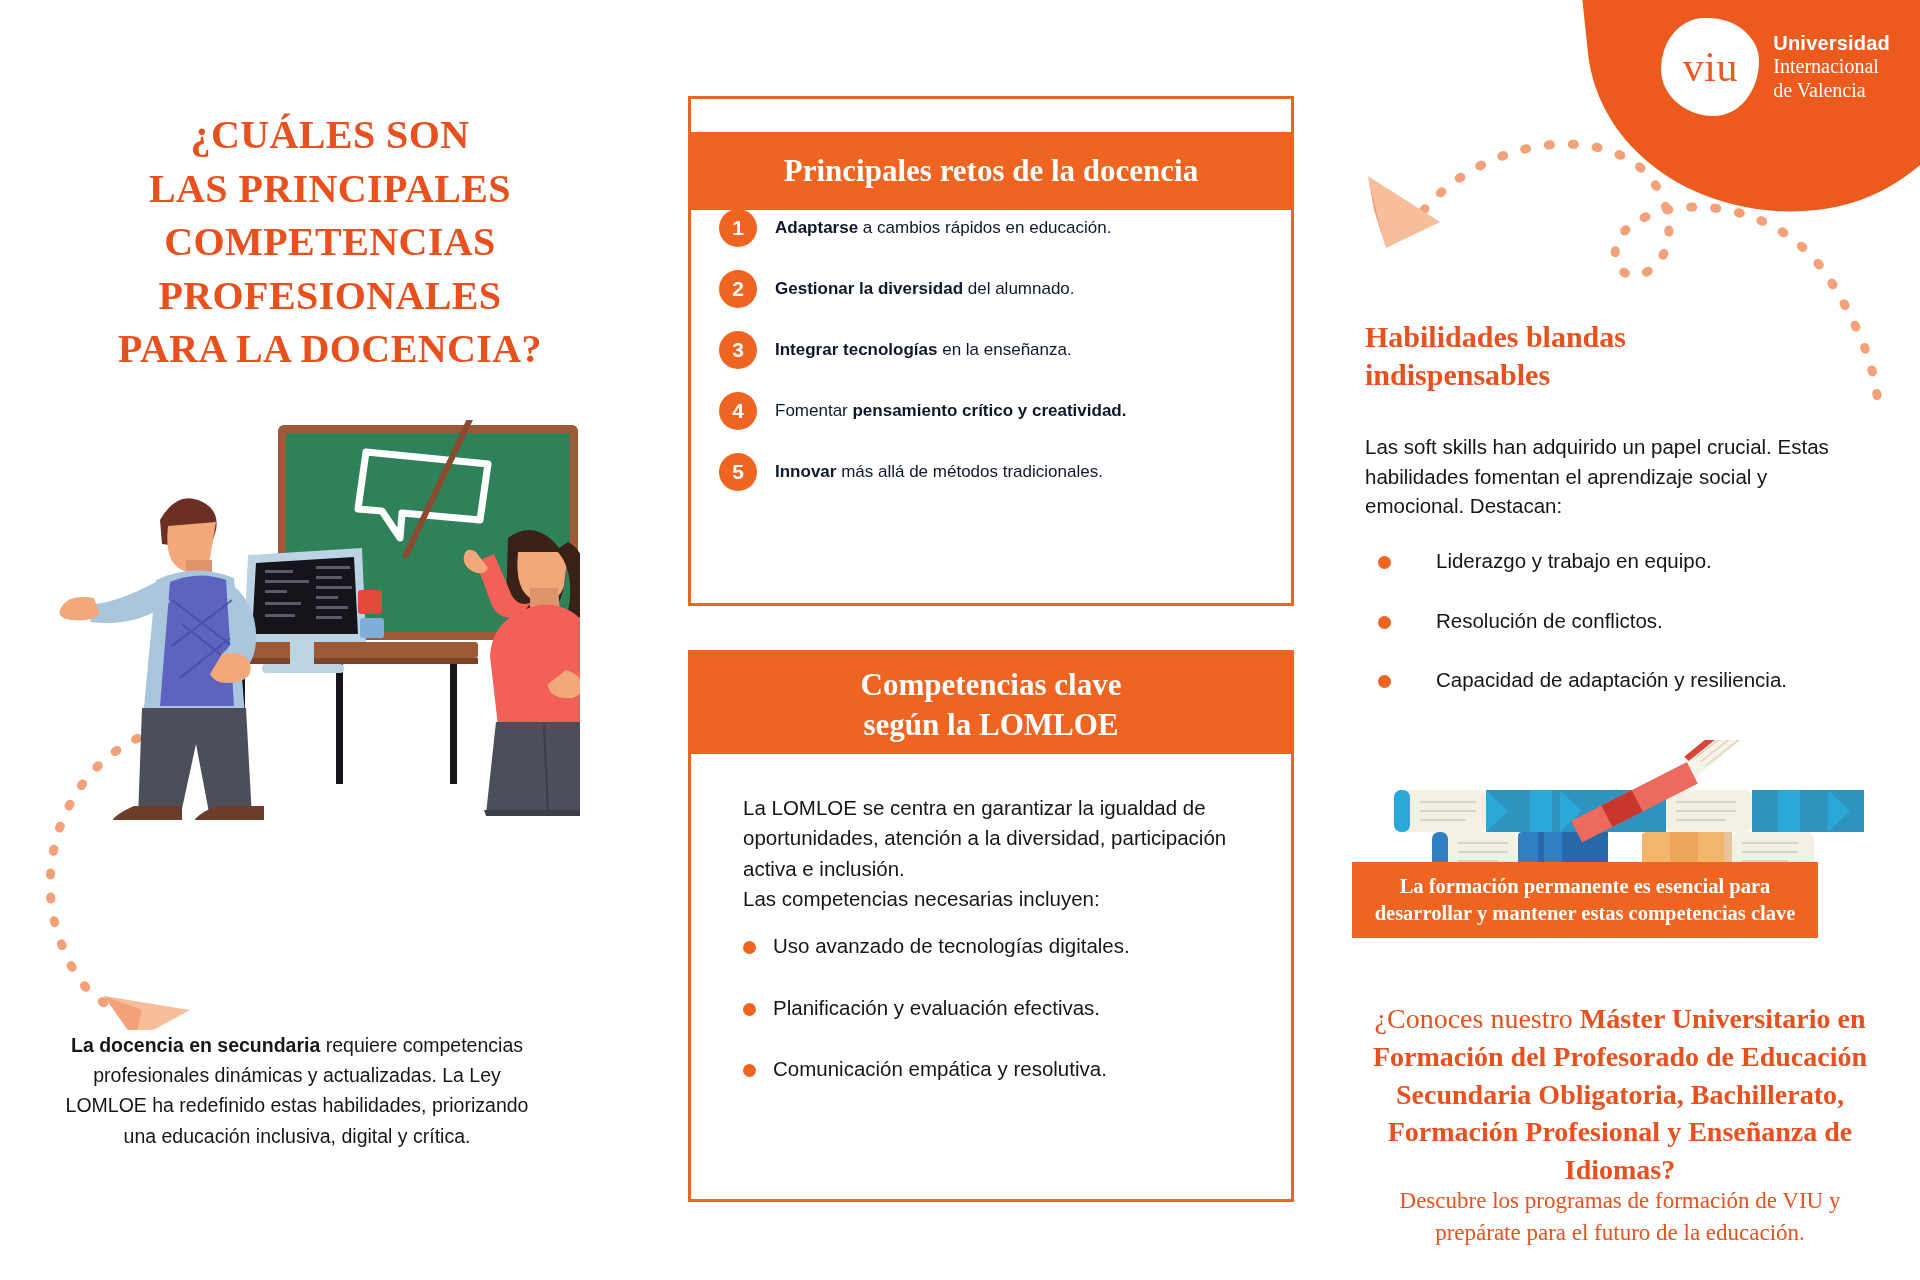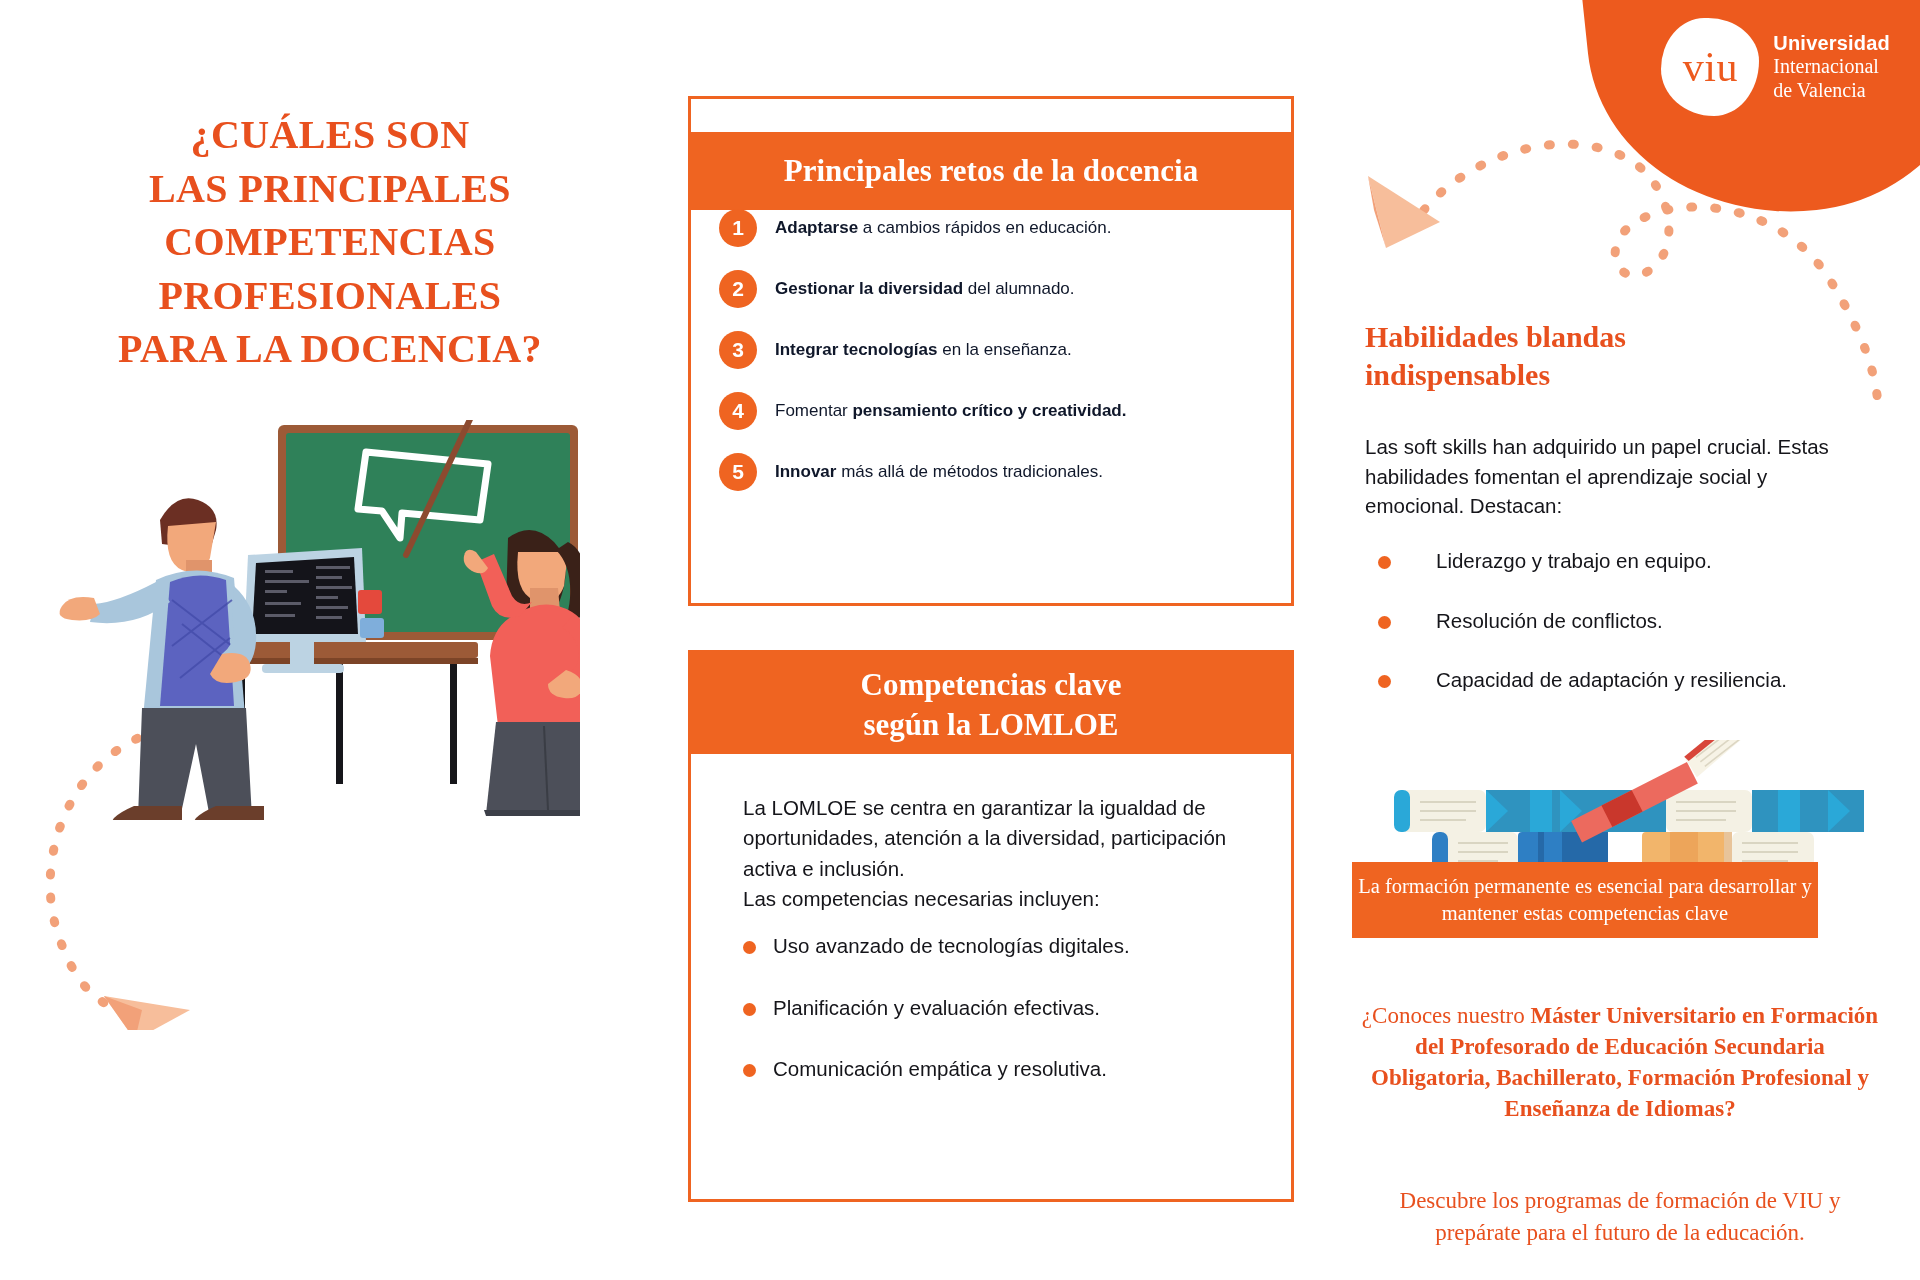--- a/index.html
+++ b/index.html
@@ -124,30 +124,30 @@
     font-size:20.5px;color:#15151a;line-height:1.45;
   }
   .soft-bullets{position:absolute;left:1378px;top:548px;width:500px;}
   .soft-bullets .b-row{margin-bottom:33px;gap:28px;}
 
   .books{position:absolute;left:1380px;top:740px;width:500px;height:140px;}
 
   .band{
     position:absolute;left:1352px;top:862px;width:466px;height:76px;
     background:#EF6421;color:#fff;
-    font-family:"Liberation Serif", serif;font-weight:normal;
+    font-family:"Liberation Serif", serif;font-weight:bold;
     font-size:20.5px;line-height:1.3;
     display:flex;align-items:center;justify-content:center;
     text-align:center;box-sizing:border-box;padding:0 4px;
   }
   .promo{
     position:absolute;left:1355px;top:1000px;width:530px;
     text-align:center;color:#E8501E;
     font-family:"Liberation Serif", serif;
-    font-size:23px;line-height:1.35;
+    font-size:28px;line-height:1.35;
   }
   .promo b{font-weight:bold;}
   .promo2{
     position:absolute;left:1355px;top:1185px;width:530px;
     text-align:center;color:#E8501E;
     font-family:"Liberation Serif", serif;
     font-size:23px;line-height:1.38;font-weight:400;
   }
 </style>
 </head>
@@ -257,20 +257,23 @@
       <path d="M510 196 q-20 6 -28 -10 l-16 -44 l18 -8 l18 42 q8 12 20 6 Z" fill="#F26058"></path>
       <path d="M466 132 q-10 -6 -12 4 q-2 10 10 16 q10 4 14 -4 Z" fill="#F2A87B"></path>
       <path d="M562 196 q26 12 30 40 q2 24 -18 34 l-14 -18 q12 -8 8 -24 q-4 -14 -16 -20 Z" fill="#F26058"></path>
       <path d="M556 250 q18 6 16 18 q-2 12 -18 10 q-16 -2 -16 -14 Z" fill="#F2A87B"></path>
       <path d="M486 302 l100 0 l12 92 l-122 0 Z" fill="#4C4F59"></path>
       <path d="M474 390 l126 0 l-6 6 l-118 0 Z" fill="#3C3F48"></path>
       <line x1="534" y1="306" x2="538" y2="390" stroke="#3A3D45" stroke-width="2"></line>
     </g>
   </svg>
 
+  <div class="left-caption">
+    <b>La docencia en secundaria</b><span> requiere competencias profesionales dinámicas y actualizadas. La Ley LOMLOE ha redefinido estas habilidades, priorizando una educación inclusiva, digital y crítica.</span>
+  </div>
 
   <div class="card" id="card-challenges">
     <div class="card-head">Principales retos de la docencia</div>
     <div class="num-list">
       <div class="num-row">
         <div class="num-badge">1</div>
         <div class="num-text"><b>Adaptarse</b><span> a cambios rápidos en educación.</span></div>
       </div>
       <div class="num-row">
         <div class="num-badge">2</div>

